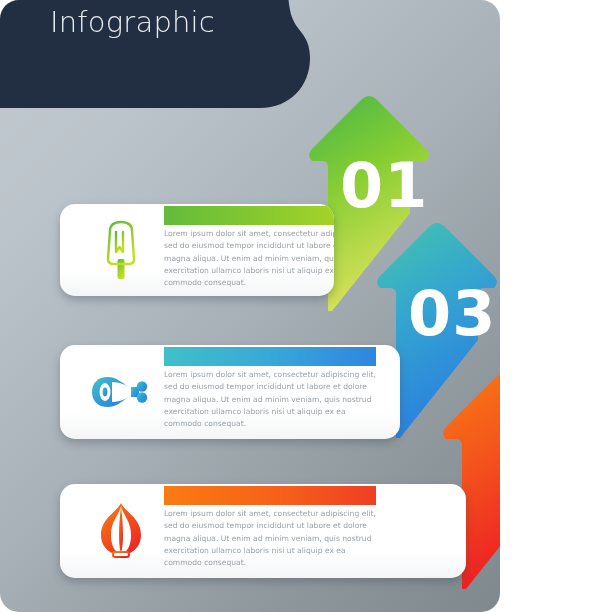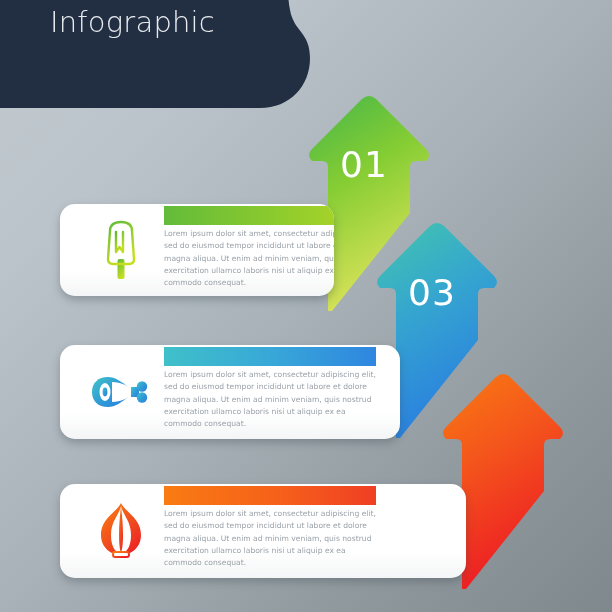--- a/index.html
+++ b/index.html
@@ -7,24 +7,25 @@
     padding: 0;
   }
   body {
     width: 612px;
     height: 612px;
     overflow: hidden;
     font-family: "DejaVu Sans", sans-serif;
   }
   #stage {
     position: relative;
-    width: 612px;
+    width: 500px;
     height: 612px;
     background: linear-gradient(135deg, #c2cad0 0%, #bcc4cb 22%, #a8b1b7 50%, #8f989d 78%, #7f888c 100%);
     overflow: hidden;
+    border-radius: 19px;
   }
 
   
   #header-badge {
     position: absolute;
     left: -40px;
     top: -30px;
     width: 350px;
     height: 138px;
     z-index: 6;
@@ -61,27 +62,28 @@
 
   
   .arrow {
     position: absolute;
     z-index: 3;
   }
   .arrow svg { display: block; }
   .arrow-num {
     position: absolute;
     font-family: "DejaVu Sans", sans-serif;
-    font-size: 36px;
-    font-weight: 400;
+    font-size: 62px;
+    font-weight: 700;
     color: #ffffff;
     letter-spacing: 1px;
     line-height: 1;
     z-index: 4;
     pointer-events: none;
+    margin-top: 8px;
   }
   #arrow-1 { left: 306px; top: 95px; }
   #arrow-2 { left: 374px; top: 222px; }
   #arrow-3 { left: 440px; top: 373px; }
   #arrow-num-1 { left: 340px; top: 147px; }
   #arrow-num-2 { left: 408px; top: 275px; }
   #arrow-num-3 { left: 474px; top: 426px; }
 
   
   .card {

